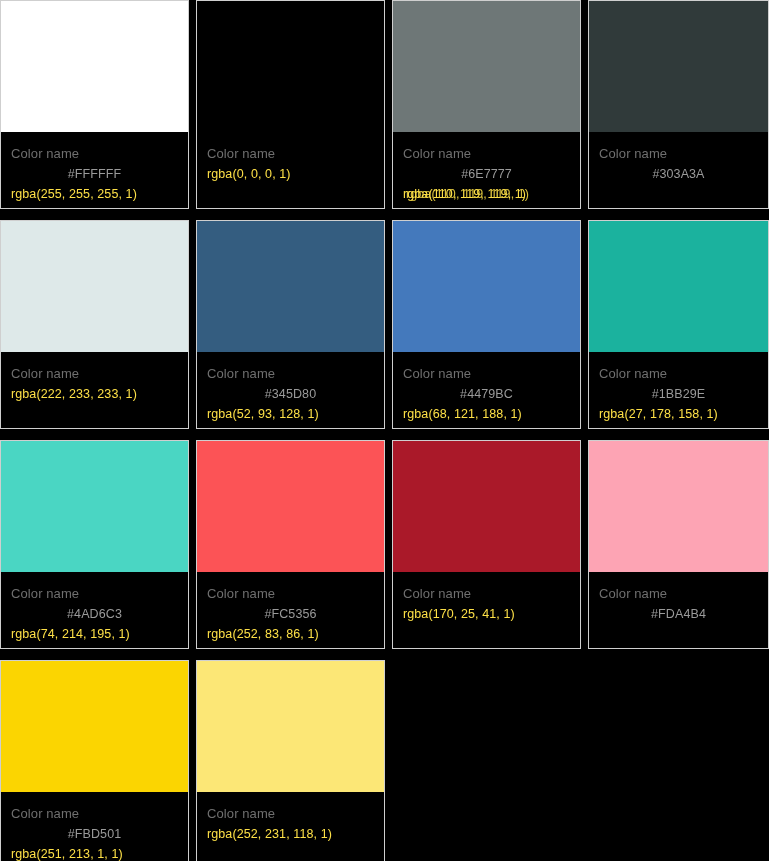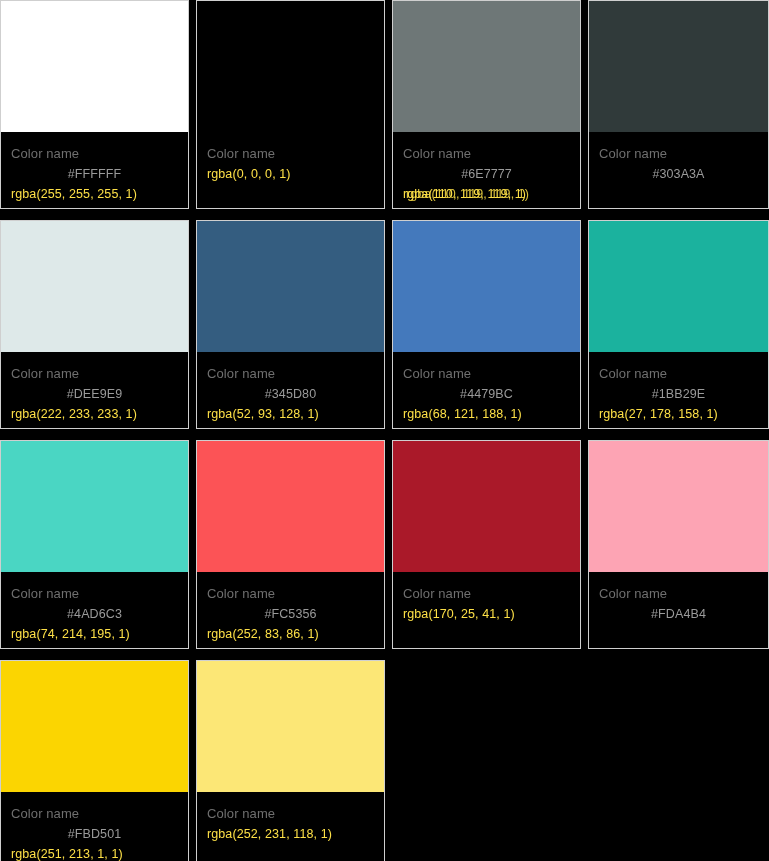--- a/index.html
+++ b/index.html
@@ -107,21 +107,20 @@
       <div class="swatch-info">
         <div class="swatch-label">Color name</div>
         <div class="swatch-hex">#303A3A</div>
         <div class="swatch-rgba"></div>
       </div>
     </div>
     <div class="swatch-card">
       <div class="swatch-color" style="background: rgb(222, 233, 233);"></div>
       <div class="swatch-info">
         <div class="swatch-label">Color name</div>
-        <div class="swatch-hex">#DEE9E9</div>
         <div class="swatch-rgba">rgba(222, 233, 233, 1)</div>
       </div>
     </div>
     <div class="swatch-card">
       <div class="swatch-color" style="background: rgb(52, 93, 128);"></div>
       <div class="swatch-info">
         <div class="swatch-label">Color name</div>
         <div class="swatch-hex">#345D80</div>
         <div class="swatch-rgba">rgba(52, 93, 128, 1)</div>
       </div>

